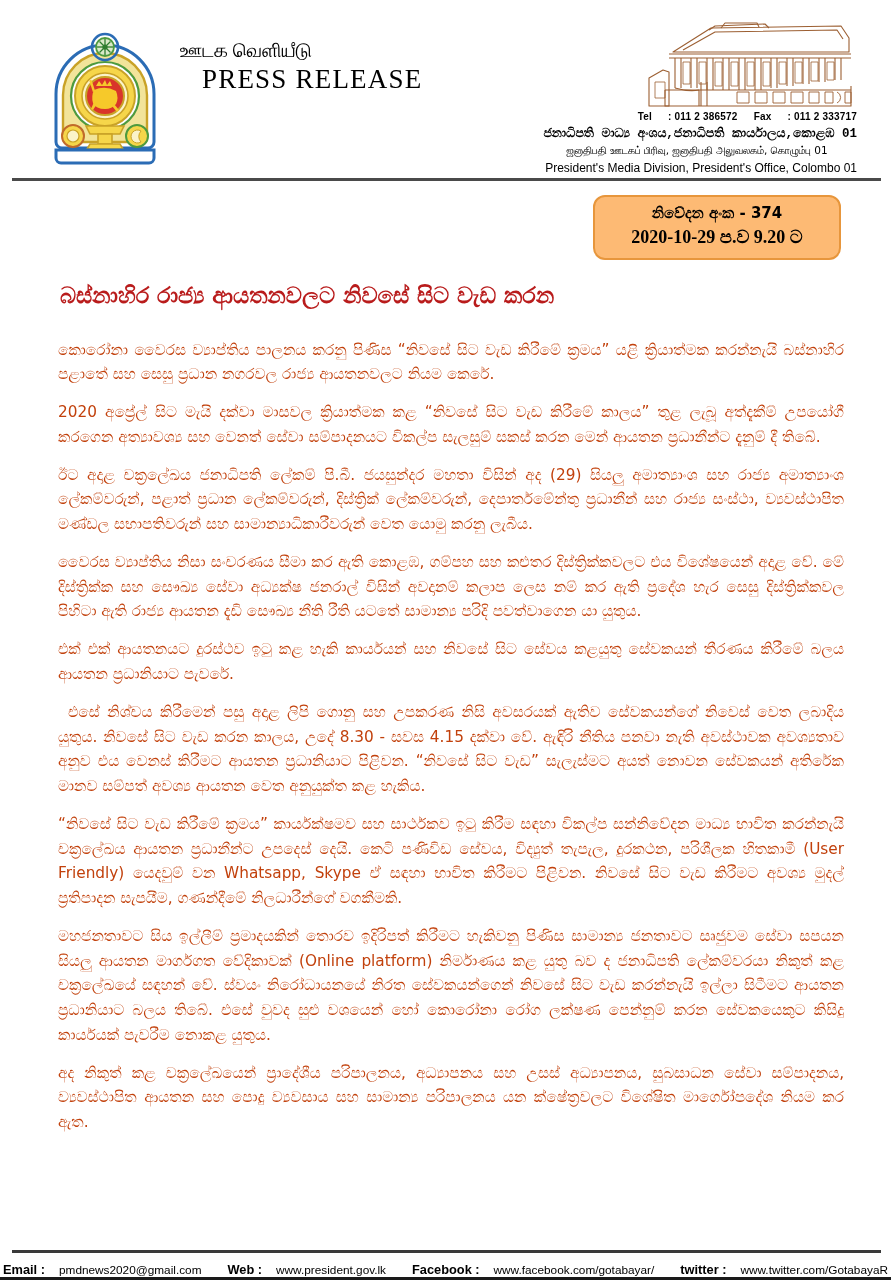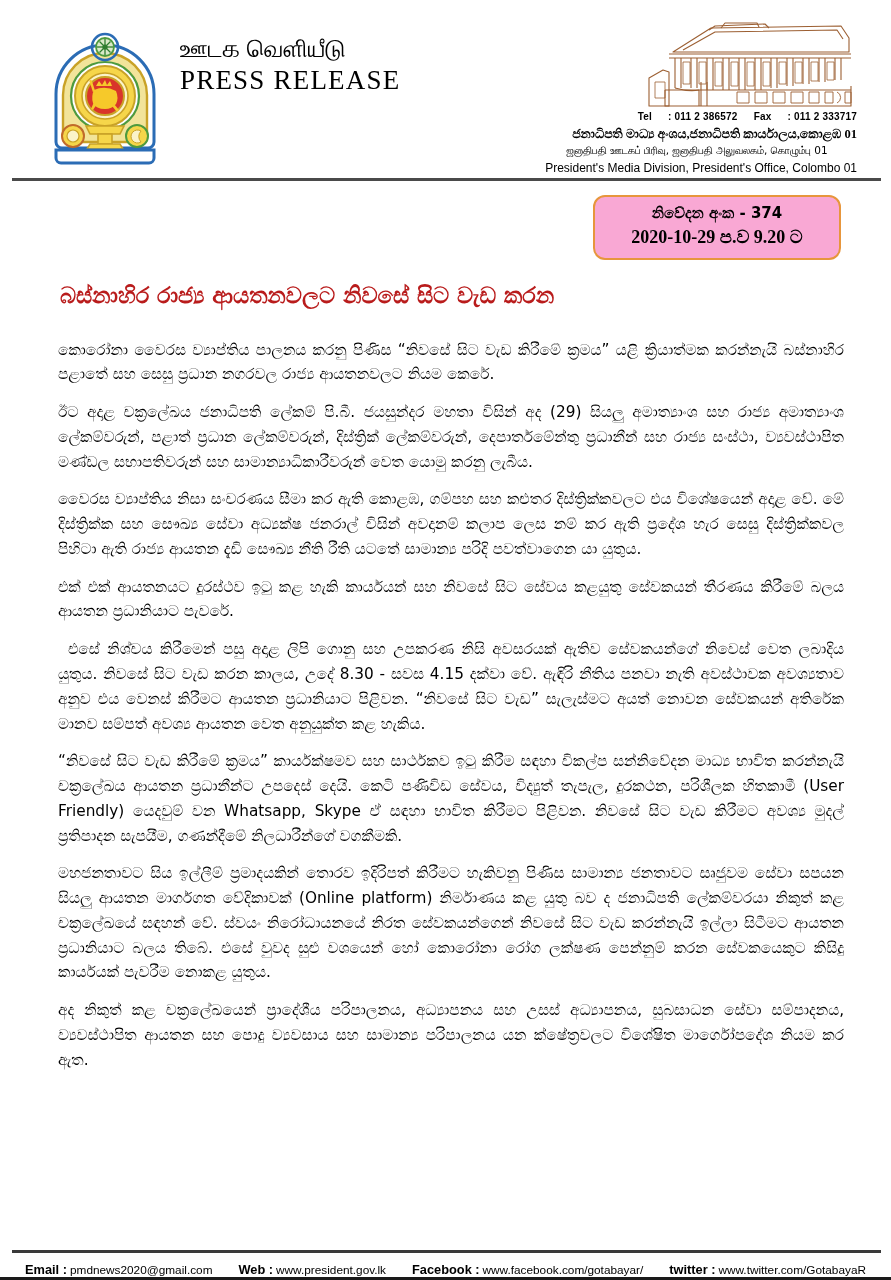--- a/index.html
+++ b/index.html
@@ -57,31 +57,33 @@
     line-height: 1.12;
   }
   .title-si {
     font-size: 31px;
     font-weight: bold;
     letter-spacing: .5px;
     font-family: "DejaVu Sans", "Liberation Sans", sans-serif;
     white-space: nowrap;
   }
   .title-ta {
-    font-size: 25px;
+    font-size: 20px;
     font-weight: normal;
-    font-family: Liberation Sans, sans-serif;
+    margin-top: 5px;
+    font-family: Liberation Serif, serif;
     white-space: nowrap;
   }
   .title-en {
     font-size: 27px;
     font-family: "Liberation Serif", "DejaVu Serif", serif;
     letter-spacing: 1.2px;
     margin-top: 3px;
     white-space: nowrap;
+    margin-left: 22px;
   }
 
   .masthead-right {
     text-align: right;
     padding-top: 4px;
     width: 320px;
   }
   .building {
     width: 212px;
     height: 86px;
@@ -93,21 +95,21 @@
     font-size: 10px;
     font-weight: bold;
     letter-spacing: .2px;
     white-space: nowrap;
     line-height: 1.45;
   }
   .contact-line .sp { display: inline-block; width: 16px; }
   .addr-si {
     font-size: 12.5px;
     font-weight: bold;
-    font-family: Liberation Serif, serif;
+    font-family: Liberation Mono, monospace;
     white-space: nowrap;
     line-height: 1.5;
   }
   .addr-ta {
     font-size: 10.5px;
     font-family: "DejaVu Sans", "Liberation Sans", sans-serif;
     white-space: nowrap;
     line-height: 1.5;
     text-align: center;
   }
@@ -128,21 +130,21 @@
     display: flex;
     justify-content: flex-end;
     padding: 14px 50px 0 0;
   }
   .notice-box {
     border: 2.5px solid #e7963c;
     border-radius: 12px;
     padding: 6px 22px 8px 22px;
     text-align: center;
     min-width: 200px;
-    background: #f9a8d4;
+    background: #fdba74;
   }
   .notice-no {
     font-size: 15px;
     font-weight: bold;
     font-family: "DejaVu Sans", "Liberation Sans", sans-serif;
     line-height: 1.4;
   }
   .notice-date {
     font-size: 18px;
     font-weight: bold;
@@ -165,41 +167,41 @@
   .body-copy {
     padding: 22px 47px 0 58px;
     flex: 1 1 auto;
   }
   .para {
     font-size: 15.3px;
     font-family: "DejaVu Sans", "Liberation Sans", sans-serif;
     line-height: 1.62;
     text-align: justify;
     margin: 0 0 13px 0;
-    color: #000000;
+    color: #c2410c;
     font-weight: 500;
   }
   .para.indent { text-indent: 10px; }
 
   
   .footer-rule {
     height: 3px;
     background: #3a3a3a;
     margin: 0 10px 0 12px;
   }
   .footer {
     padding: 9px 0 0 0;
     display: flex;
     justify-content: center;
     align-items: baseline;
     gap: 26px;
     font-size: 12.2px;
     white-space: nowrap;
   }
-  .foot-item { display: inline-flex; align-items: baseline; gap: 3px; }
+  .foot-item { display: inline-flex; align-items: baseline; gap: 14px; }
   .foot-label { font-weight: bold; font-size: 12.8px; }
   .foot-value { font-size: 11.8px; }
 </style>
 </head>
 <body>
 
 <div class="page">
 
   <div class="masthead">
 
@@ -343,20 +345,21 @@
       <div class="notice-date">2020-10-29 ප.ව 9.20 ට</div>
     </div>
   </div>
 
   <div class="headline">
     <div>බස්නාහිර රාජ්‍ය ආයතනවලට නිවසේ සිට වැඩ කරන</div>
   </div>
 
   <div class="body-copy">
     <p class="para">කොරෝනා වෛරස ව්‍යාප්තිය පාලනය කරනු පිණිස “නිවසේ සිට වැඩ කිරීමේ ක්‍රමය” යළි ක්‍රියාත්මක කරන්නැයි බස්නාහිර පළාතේ සහ සෙසු ප්‍රධාන නගරවල රාජ්‍ය ආයතනවලට නියම කෙරේ.</p>
+    <p class="para">2020 අප්‍රේල් සිට මැයි දක්වා මාසවල ක්‍රියාත්මක කළ “නිවසේ සිට වැඩ කිරීමේ කාලය” තුළ ලැබූ අත්දැකීම් උපයෝගී කරගෙන අත්‍යාවශ්‍ය සහ වෙනත් සේවා සම්පාදනයට විකල්ප සැලසුම් සකස් කරන මෙන් ආයතන ප්‍රධානීන්ට දැනුම් දී තිබේ.</p>
     <p class="para">ඊට අදාළ චක්‍රලේඛය ජනාධිපති ලේකම් පි.බී. ජයසුන්දර මහතා විසින් අද (29) සියලු අමාත්‍යාංශ සහ රාජ්‍ය අමාත්‍යාංශ ලේකම්වරුන්, පළාත් ප්‍රධාන ලේකම්වරුන්, දිස්ත්‍රික් ලේකම්වරුන්, දෙපාර්තමේන්තු ප්‍රධානීන් සහ රාජ්‍ය සංස්ථා, ව්‍යවස්ථාපිත මණ්ඩල සභාපතිවරුන් සහ සාමාන්‍යාධිකාරීවරුන් වෙත යොමු කරනු ලැබීය.</p>
     <p class="para">වෛරස ව්‍යාප්තිය නිසා සංචරණය සීමා කර ඇති කොළඹ, ගම්පහ සහ කළුතර දිස්ත්‍රික්කවලට එය විශේෂයෙන් අදාළ වේ. මේ දිස්ත්‍රික්ක සහ සෞඛ්‍ය සේවා අධ්‍යක්ෂ ජනරාල් විසින් අවදානම් කලාප ලෙස නම් කර ඇති ප්‍රදේශ හැර සෙසු දිස්ත්‍රික්කවල පිහිටා ඇති රාජ්‍ය ආයතන දැඩි සෞඛ්‍ය නීති රීති යටතේ සාමාන්‍ය පරිදි පවත්වාගෙන යා යුතුය.</p>
     <p class="para">එක් එක් ආයතනයට දුරස්ථව ඉටු කළ හැකි කාර්යයන් සහ නිවසේ සිට සේවය කළයුතු සේවකයන් තීරණය කිරීමේ බලය ආයතන ප්‍රධානියාට පැවරේ.</p>
     <p class="para indent">එසේ නිශ්චය කිරීමෙන් පසු අදාළ ලිපි ගොනු සහ උපකරණ නිසි අවසරයක් ඇතිව සේවකයන්ගේ නිවෙස් වෙත ලබාදිය යුතුය. නිවසේ සිට වැඩ කරන කාලය, උදේ 8.30 - සවස 4.15 දක්වා වේ. ඇඳිරි නීතිය පනවා නැති අවස්ථාවක අවශ්‍යතාව අනුව එය වෙනස් කිරීමට ආයතන ප්‍රධානියාට පිළිවන. “නිවසේ සිට වැඩ” සැලැස්මට අයත් නොවන සේවකයන් අතිරේක මානව සම්පත් අවශ්‍ය ආයතන වෙත අනුයුක්ත කළ හැකිය.</p>
     <p class="para">“නිවසේ සිට වැඩ කිරීමේ ක්‍රමය” කාර්යක්ෂමව සහ සාර්ථකව ඉටු කිරීම සඳහා විකල්ප සන්නිවේදන මාධ්‍ය භාවිත කරන්නැයි චක්‍රලේඛය ආයතන ප්‍රධානීන්ට උපදෙස් දෙයි. කෙටි පණිවිඩ සේවය, විද්‍යුත් තැපැල, දුරකථන, පරිශීලක හිතකාමී (User Friendly) යෙදවුම් වන Whatsapp, Skype ඒ සඳහා භාවිත කිරීමට පිළිවන. නිවසේ සිට වැඩ කිරීමට අවශ්‍ය මුදල් ප්‍රතිපාදන සැපයීම, ගණන්දීමේ නිලධාරීන්ගේ වගකීමකි.</p>
     <p class="para">මහජනතාවට සිය ඉල්ලීම් ප්‍රමාදයකින් තොරව ඉදිරිපත් කිරීමට හැකිවනු පිණිස සාමාන්‍ය ජනතාවට සෘජුවම සේවා සපයන සියලු ආයතන මාර්ගගත වේදිකාවක් (Online platform) නිර්මාණය කළ යුතු බව ද ජනාධිපති ලේකම්වරයා නිකුත් කළ චක්‍රලේඛයේ සඳහන් වේ. ස්වයං නිරෝධායනයේ නිරත සේවකයන්ගෙන් නිවසේ සිට වැඩ කරන්නැයි ඉල්ලා සිටීමට ආයතන ප්‍රධානියාට බලය තිබේ. එසේ වුවද සුළු වශයෙන් හෝ කොරෝනා රෝග ලක්ෂණ පෙන්නුම් කරන සේවකයෙකුට කිසිදු කාර්යයක් පැවරීම නොකළ යුතුය.</p>
     <p class="para">අද නිකුත් කළ චක්‍රලේඛයෙන් ප්‍රාදේශීය පරිපාලනය, අධ්‍යාපනය සහ උසස් අධ්‍යාපනය, සුබසාධන සේවා සම්පාදනය, ව්‍යවස්ථාපිත ආයතන සහ පොදු ව්‍යවසාය සහ සාමාන්‍ය පරිපාලනය යන ක්ෂේත්‍රවලට විශේෂිත මාර්ගෝපදේශ නියම කර ඇත.</p>
   </div>
 
   <div class="footer-rule"></div>

